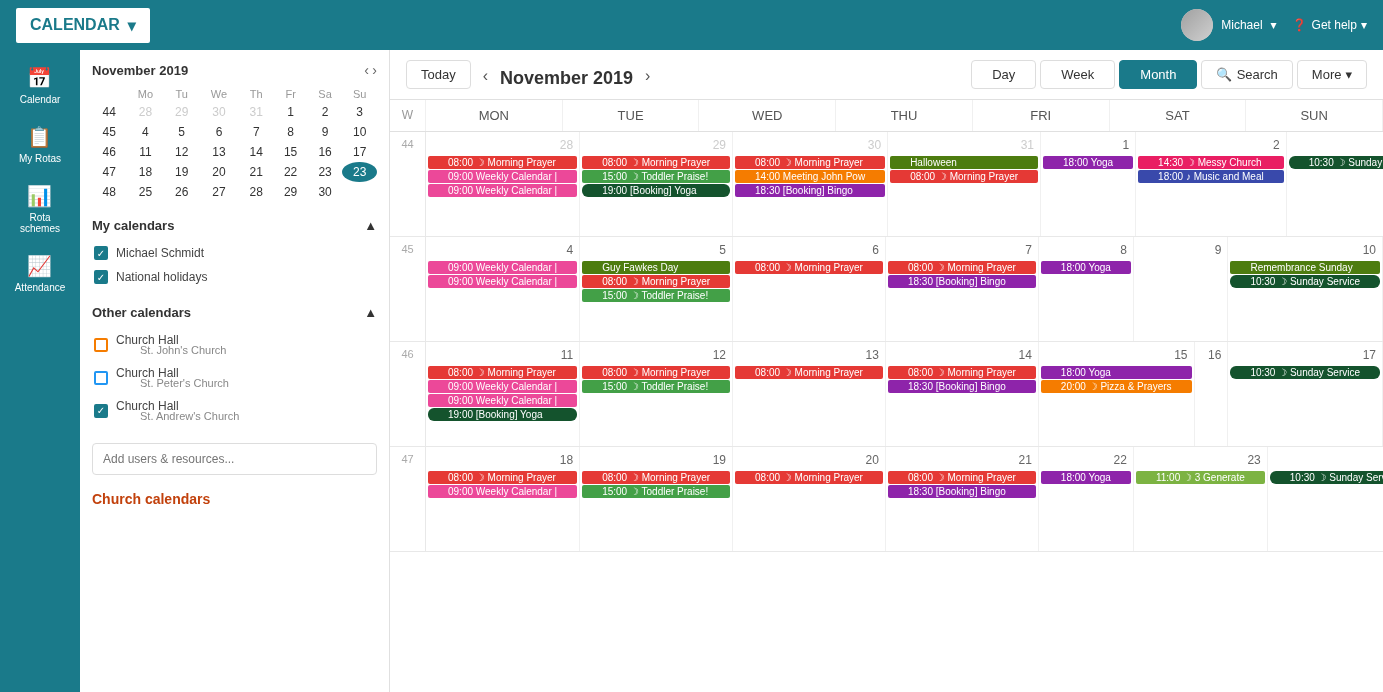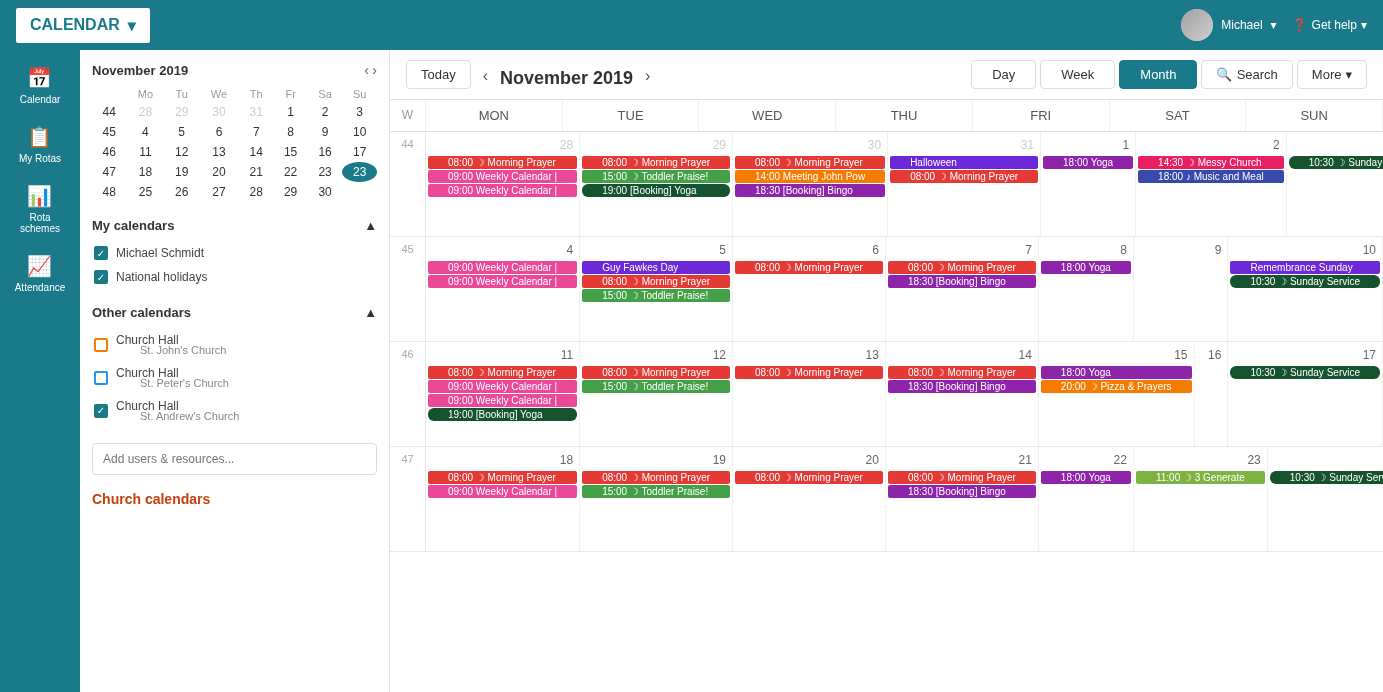--- a/index.html
+++ b/index.html
@@ -98,21 +98,21 @@
     .day-num { font-size: 12px; color: #666; text-align: right; padding: 2px 4px; margin-bottom: 2px; }
     .day-num.other-month { color: #ccc; }
 
     .event { font-size: 10px; padding: 1px 20px; border-radius: 2px; margin-bottom: 1px; white-space: nowrap; overflow: hidden; text-overflow: ellipsis; cursor: pointer; color: white; }
     .event.red { background: #e53935; }
     .event.black { background: #ec4899; color: white; }
     .event.teal { background: #14532d; color: white; border-radius: 6px; }
     .event.green { background: #43a047; color: white; }
     .event.purple { background: #8e24aa; color: white; }
     .event.orange { background: #f57c00; color: white; }
-    .event.gray { background: #6d28d9; color: white; }
+    .event.gray { background: #4d7c0f; color: white; }
     .event.light-green { background: #7cb342; color: white; }
     .event.pink { background: #e91e63; color: white; }
     .event.indigo { background: #3949ab; color: white; }
   </style>
 </head>
 <body>
 
 <div class="top-header">
   <div class="top-header-left">
     <button class="calendar-dropdown">

